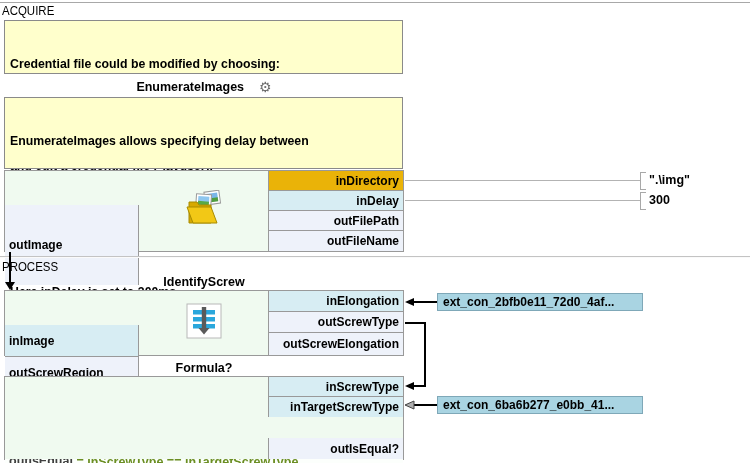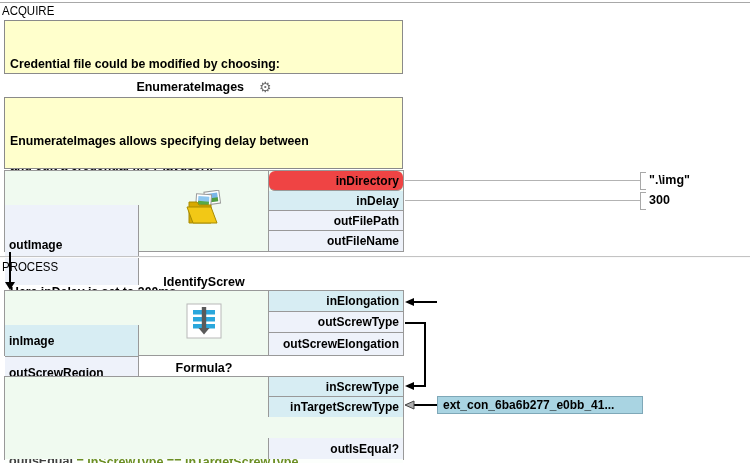--- a/index.html
+++ b/index.html
@@ -97,21 +97,21 @@
           <g transform="rotate(4 16 12)">
             <rect x="12" y="4" width="15" height="13" fill="#ffffff" stroke="#9a9a9a"></rect>
             <rect x="14" y="6" width="11" height="6" fill="#8ec6ef"></rect>
             <rect x="14" y="11" width="11" height="4" fill="#58a947"></rect>
           </g>
           <path d="M5 12 L13 12 L15 15 L27 15 L27 33 L5 33 Z" fill="#d7a900" stroke="#a88b00"></path>
           <polygon points="3,17 27,17 33,33 9,33" fill="#f2c816" stroke="#a88b00"></polygon>
         </svg>
       </span>
     </div>
-    <div class="cell right-align port-label" style="left:264px;top:0;width:134px;height:20px;background:#ef4444;border-bottom:1px solid #999;border-radius:6px;">inDirectory</div>
+    <div class="cell right-align port-label" style="left:264px;top:0;width:134px;height:20px;background:#eab308;border-bottom:1px solid #999;">inDirectory</div>
     <div class="cell right-align port-label" style="left:264px;top:20px;width:134px;height:20px;background:#d7edf3;border-bottom:1px solid #999;">inDelay</div>
     <div class="cell right-align port-label" style="left:264px;top:40px;width:134px;height:20px;background:#eef2fa;border-bottom:1px solid #999;">outFilePath</div>
     <div class="cell right-align port-label" style="left:264px;top:60px;width:134px;height:20px;background:#eef2fa;">outFileName</div>
   </div>
 
   <div class="wire" style="left:405px;top:180px;width:235px;height:1px;"></div>
   <div class="wire" style="left:405px;top:200px;width:235px;height:1px;"></div>
   <div class="bracket" style="left:640px;top:172px;height:16px;"></div>
   <div class="bracket" style="left:640px;top:192px;height:16px;"></div>
   <div class="abs value-label" style="left:649px;top:172px;height:16px;">".\img"</div>
@@ -144,20 +144,21 @@
     </div>
     <div class="cell right-align port-label" style="left:264px;top:0;width:134px;height:21px;background:#d7edf3;border-bottom:1px solid #999;">inElongation</div>
     <div class="cell right-align port-label" style="left:264px;top:21px;width:134px;height:21px;background:#eef2fa;border-bottom:1px solid #999;">outScrewType</div>
     <div class="cell right-align port-label" style="left:264px;top:42px;width:134px;height:22px;background:#eef2fa;">outScrewElongation</div>
   </div>
 
   <div class="blackwire" style="left:414px;top:301px;width:23px;height:2px;"></div>
   <svg class="abs" style="left:404px;top:297px;" width="11" height="10">
     <polygon points="10,1 10,9 1,5" fill="#000000"></polygon>
   </svg>
+  <div class="abs chip" style="left:437px;top:293px;width:206px;height:18px;">ext_con_2bfb0e11_72d0_4af...</div>
 
   <div class="blackwire" style="left:405px;top:322px;width:21px;height:2px;"></div>
   <div class="blackwire" style="left:424px;top:322px;width:2px;height:65px;"></div>
   <div class="blackwire" style="left:414px;top:385px;width:12px;height:2px;"></div>
   <svg class="abs" style="left:404px;top:381px;" width="11" height="10">
     <polygon points="10,1 10,9 1,5" fill="#000000"></polygon>
   </svg>
 
   <div class="abs block-title" style="left:4px;top:360px;width:400px;height:15px;">
     <span>Formula?</span>

